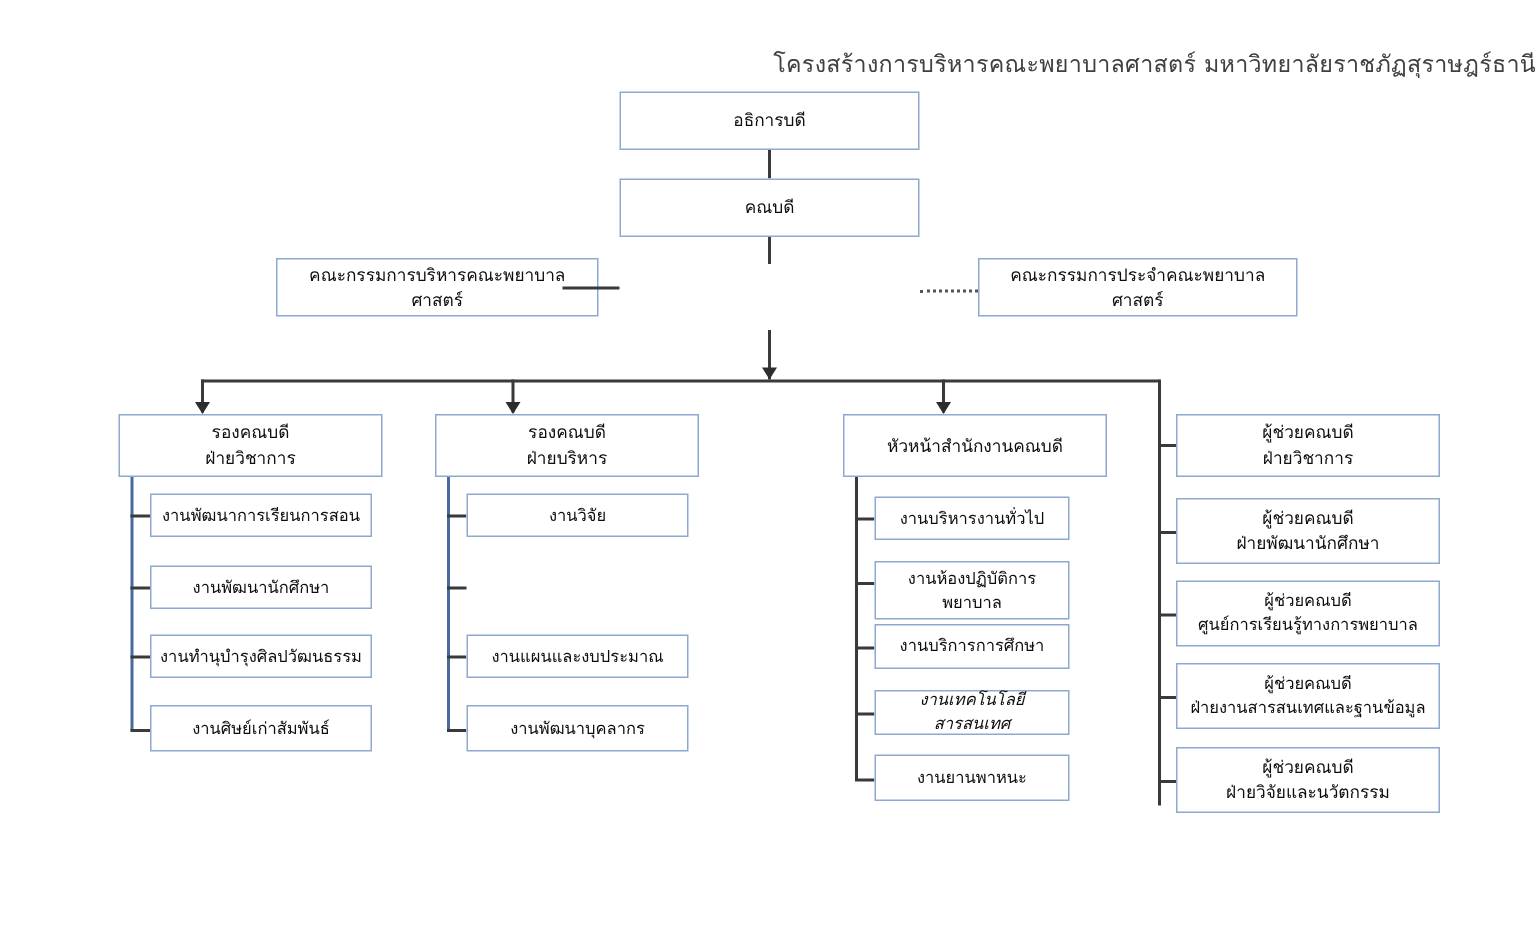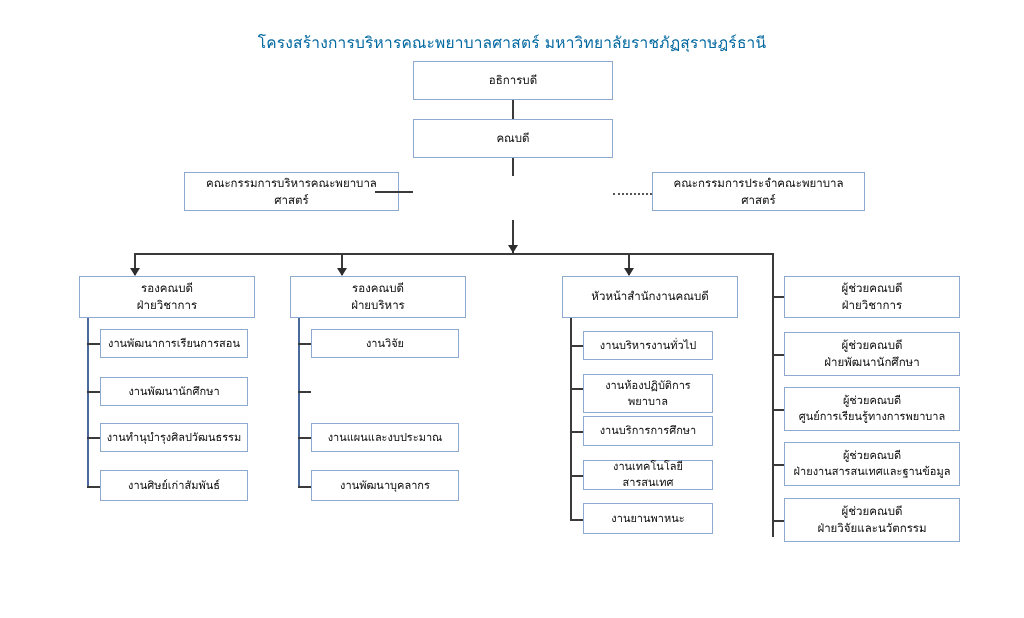--- a/index.html
+++ b/index.html
@@ -17,23 +17,23 @@
     width: 1024px;
     height: 618px;
     background: #ffffff;
     overflow: hidden;
   }
   .title {
     position: absolute;
     left: 0;
     top: 30px;
     width: 1024px;
-    text-align: center;
+    text-align: right;
     font-size: 15.5px;
-    color: #0369a1;
+    color: #404040;
     letter-spacing: 0.2px;
     white-space: nowrap;
   }
   
   .box {
     position: absolute;
     box-sizing: border-box;
     border: 1px solid #8ea9d0;
     background: #ffffff;
     display: flex;
@@ -121,21 +121,21 @@
   <div class="box" style="left:79px; top:276px; width:176px; height:42px;">
     <span class="l2">รองคณบดี</span>
     <span class="l2">ฝ่ายวิชาการ</span>
   </div>
 
   <div class="box" style="left:290px; top:276px; width:176px; height:42px;">
     <span class="l2">รองคณบดี</span>
     <span class="l2">ฝ่ายบริหาร</span>
   </div>
 
-  <div class="box" style="left:562px; top:276px; width:176px; height:42px;font-family:Liberation Mono, monospace;">
+  <div class="box" style="left:562px; top:276px; width:176px; height:42px;">
     <span class="l2">หัวหน้าสำนักงานคณบดี</span>
   </div>
 
   <div class="ln v blue" style="left:87px; top:318px; height:169px;"></div>
 
   <div class="ln h" style="left:87px; top:343px; width:13px;"></div>
   <div class="box small" style="left:100px; top:329px; width:148px; height:29px;">
     <span>งานพัฒนาการเรียนการสอน</span>
   </div>
 
@@ -184,21 +184,21 @@
   <div class="box small" style="left:583px; top:374px; width:130px; height:39px;">
     <span>งานห้องปฏิบัติการพยาบาล</span>
   </div>
 
   <div class="ln h" style="left:570px; top:431px; width:13px;"></div>
   <div class="box small" style="left:583px; top:416px; width:130px; height:30px;">
     <span>งานบริการการศึกษา</span>
   </div>
 
   <div class="ln h" style="left:570px; top:475px; width:13px;"></div>
-  <div class="box small" style="left:583px; top:460px; width:130px; height:30px;">
+  <div class="box small" style="left:583px; top:460px; width:130px; height:30px;font-style:italic;">
     <span>งานเทคโนโลยีสารสนเทศ</span>
   </div>
 
   <div class="ln h" style="left:570px; top:519px; width:13px;"></div>
   <div class="box small" style="left:583px; top:503px; width:130px; height:31px;">
     <span>งานยานพาหนะ</span>
   </div>
 
   <div class="ln h" style="left:772px; top:296px; width:12px;"></div>
   <div class="box" style="left:784px; top:276px; width:176px; height:42px;">

